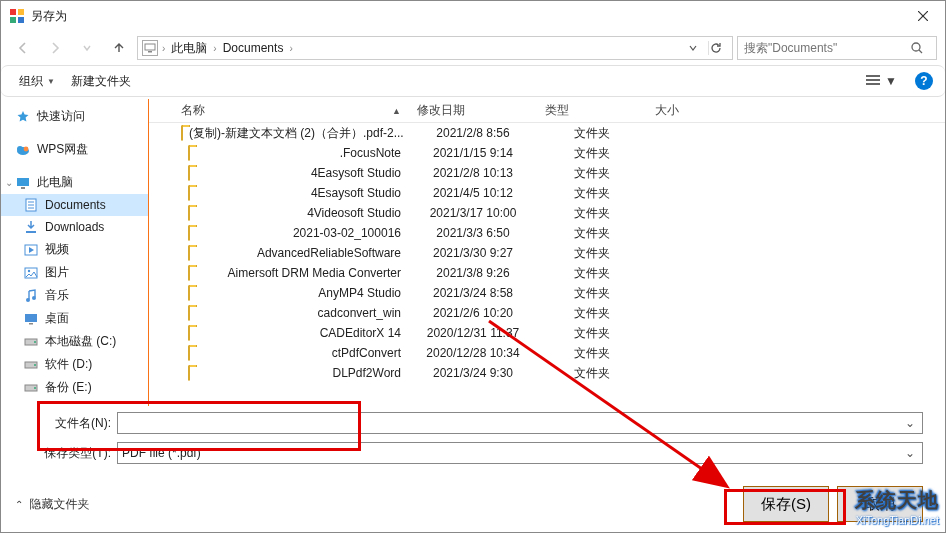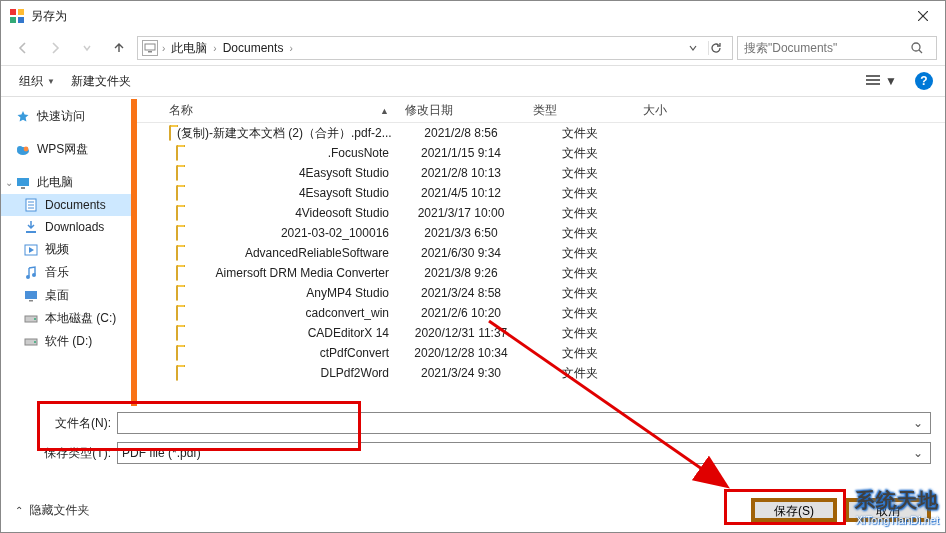--- a/index.html
+++ b/index.html
@@ -21,30 +21,30 @@
   .addrbar .crumb { padding: 0 2px; white-space:nowrap; }
   .addrbar .chev { color:#888; font-size:10px; padding:0 2px; }
   .addrbar .flexspace { flex:1; }
   .addrbar .dd { width:18px; text-align:center; color:#555; }
   .addrbar .refresh { width:22px; text-align:center; border-left:1px solid #e0e0e0; color:#555;}
   .searchbox { width: 200px; height: 24px; border:1px solid #ccc; display:flex; align-items:center; }
   .searchbox input { flex:1; border:0; outline:0; font-size:12px; padding:0 6px; color:#888; }
   .searchbox .sicon { width:26px; text-align:center; color:#666; }
 
   
-  .toolbar { height: 32px; border-top:1px solid #e0e0e0; border-bottom:1px solid #e0e0e0; display:flex; align-items:center; padding:0 12px; gap:4px; }
+  .toolbar { height: 32px; border-top:1px solid #e0e0e0; border-bottom:1px solid #e0e0e0; display:flex; align-items:center; padding:0 12px; gap:4px;border-radius:7px; }
   .toolbar .tbtn { padding:4px 6px; display:flex; align-items:center; gap:4px; }
   .toolbar .tbtn .dd { font-size:8px; color:#555; }
   .toolbar .spacer { flex:1; }
   .toolbar .viewbtn { display:flex; align-items:center; gap:4px; color:#444; padding:2px 4px;}
   .toolbar .help { width:18px; height:18px; border-radius:50%; background:#0078d7; color:#fff; display:flex; align-items:center; justify-content:center; font-weight:bold; font-size:12px; margin-left:10px;}
 
   
   .main { position:absolute; top:98px; bottom:126px; left:0; right:0; display:flex; }
-  .sidebar { width:136px; border-right:6px solid #f97316; overflow:hidden; padding-top:6px;}
+  .sidebar { width:148px; border-right:1px solid #f97316; overflow:hidden; padding-top:6px;}
   .sbitem { display:flex; align-items:center; gap:6px; padding:3px 8px 3px 22px; white-space:nowrap; }
   .sbitem.selected { background:#cde8ff; }
   .sbitem .ic { width:16px; height:16px; display:inline-flex; align-items:center; justify-content:center; font-size:12px;}
   .sbgroup { margin-top:10px; }
   .sbitem.top { padding-left:14px; }
   .sbitem .exp { position:absolute; left:4px; color:#888; font-size:10px;}
 
   .listarea { flex:1; display:flex; flex-direction:column; position:relative; }
   .colheader { height:24px; display:flex; align-items:center; border-bottom:1px solid #e8e8e8; color:#444; }
   .colheader .col { padding:0 8px; }
@@ -54,34 +54,34 @@
   .col-type { width:110px; }
   .col-size { width:80px; }
   .rows { overflow:hidden; }
   .row { display:flex; align-items:center; height:20px; }
   .row .cell { padding:0 8px; overflow:hidden; text-overflow:ellipsis; white-space:nowrap;text-align:center; }
   .row .ic { width:16px; height:16px; margin-right:6px; display:inline-block; vertical-align:middle;}
   .folder-ic { background: linear-gradient(#ffe9a6,#f7c948); border:1px solid #d9a92e; border-radius:1px; width:14px; height:11px; position:relative; top:1px;}
   .folder-ic::before { content:""; position:absolute; top:-3px; left:0; width:6px; height:3px; background:#f7c948; border:1px solid #d9a92e; border-bottom:0; border-radius:1px 1px 0 0;}
 
   
-  .bottom { position:absolute; left:0; right:0; bottom:0; height:126px; }
+  .bottom { position:absolute; left:0; right:8px; bottom:0; height:126px; }
   .inputs { position:absolute; top:6px; left:26px; right:14px; }
   .field { display:flex; align-items:center; margin-bottom:8px; }
   .field label { width:90px; text-align:right; padding-right:6px; }
   .field .control { flex:1; height:22px; border:1px solid #888; display:flex; align-items:center; padding:0 4px; background:#fff;}
   .field .control input { border:0; outline:0; flex:1; font-size:12px; }
   .field .control .dd { width:16px; text-align:center; color:#555; }
   .typeselect { background:#eee; }
 
   .footer { position:absolute; bottom:10px; left:0; right:0; display:flex; align-items:center; padding:0 14px; }
   .footer .hide { display:flex; align-items:center; gap:6px; color:#333;}
   .footer .hide .chevup { font-size:10px; }
   .footer .spacer { flex:1; }
-  .footer button { width:86px; height:24px; border:4px solid #a16207; background:#e1e1e1; font-size:12px; margin-left:8px;}
+  .footer button { width:86px; height:36px; border:1px solid #a16207; background:#e1e1e1; font-size:15px; margin-left:8px;}
 
   
   .anno-rect1 { position:absolute; border:3px solid #e00000; pointer-events:none; top:400px; left:36px; width:324px; height:50px; }
   .anno-rect2 { position:absolute; border:3px solid #e00000; pointer-events:none; top:488px; left:723px; width:122px; height:36px; }
   .anno-arrow-svg { position:absolute; left:0; top:0; pointer-events:none; }
   .watermark { position:absolute; right:6px; bottom:6px; text-align:right; pointer-events:none;}
   .watermark .l1 { font-size:20px; font-weight:bold; color:#404040; text-shadow:0 0 3px #1a69c9,1px 1px 2px #1a69c9,-1px -1px 2px #1a69c9; letter-spacing:1px;}
   .watermark .l2 { font-size:11px; color:#fff; text-shadow:0 0 2px #1a69c9,1px 1px 1px #1a69c9; }
 
   
@@ -244,20 +244,30 @@
           <span class="ic">
             <svg width="14" height="12">
               <rect x="1" y="1" width="12" height="10" fill="none" stroke="#4a90d9"></rect>
               <path d="M5 3l5 3-5 3z" fill="#4a90d9"></path>
             </svg>
           </span>
           <span>视频</span>
         </div>
       <div class="sbitem">
           <span class="ic">
+            <svg width="14" height="12">
+              <rect x="1" y="1" width="12" height="10" fill="none" stroke="#4a90d9"></rect>
+              <circle cx="5" cy="4" r="1.2" fill="#4a90d9"></circle>
+              <path d="M2 10l3-3 2 2 3-4 3 5" fill="none" stroke="#4a90d9"></path>
+            </svg>
+          </span>
+          <span>图片</span>
+        </div>
+      <div class="sbitem">
+          <span class="ic">
             <svg width="12" height="14">
               <path d="M4 2v8" stroke="#4a90d9" stroke-width="1.4"></path>
               <circle cx="3" cy="11" r="2" fill="#4a90d9"></circle>
               <path d="M4 2l6-1v7" stroke="#4a90d9" fill="none" stroke-width="1.4"></path>
               <circle cx="9" cy="9" r="2" fill="#4a90d9"></circle>
             </svg>
           </span>
           <span>音乐</span>
         </div>
       <div class="sbitem">
@@ -280,20 +290,29 @@
         </div>
       <div class="sbitem">
           <span class="ic">
             <svg width="14" height="10">
               <rect x="1" y="2" width="12" height="6" fill="#ccc" stroke="#888"></rect>
               <circle cx="11" cy="5" r="1" fill="#3a7"></circle>
             </svg>
           </span>
           <span>软件 (D:)</span>
         </div>
+      <div class="sbitem">
+          <span class="ic">
+            <svg width="14" height="10">
+              <rect x="1" y="2" width="12" height="6" fill="#ccc" stroke="#888"></rect>
+              <circle cx="11" cy="5" r="1" fill="#3a7"></circle>
+            </svg>
+          </span>
+          <span>备份 (E:)</span>
+        </div>
     </div>
   </div>
 
   <div class="listarea">
     <div class="colheader">
       <div class="col col-name" style="padding-left:32px;">
           <span>名称</span>
           <span class="sortup">▲</span>
         </div>
       <div class="col col-date">修改日期</div>
@@ -353,21 +372,21 @@
           </div>
           <div class="cell col-date">2021/3/3 6:50</div>
           <div class="cell col-type">文件夹</div>
           <div class="cell col-size"></div>
         </div>
         <div class="row">
           <div class="cell col-name" style="padding-left:32px;">
             <span class="ic"><span class="folder-ic"></span></span>
             <span>AdvancedReliableSoftware</span>
           </div>
-          <div class="cell col-date">2021/6/30 9:34</div>
+          <div class="cell col-date">2021/3/30 9:27</div>
           <div class="cell col-type">文件夹</div>
           <div class="cell col-size"></div>
         </div>
         <div class="row">
           <div class="cell col-name" style="padding-left:32px;gap:12px;">
             <span class="ic"><span class="folder-ic"></span></span>
             <span>Aimersoft DRM Media Converter</span>
           </div>
           <div class="cell col-date">2021/3/8 9:26</div>
           <div class="cell col-type">文件夹</div>

